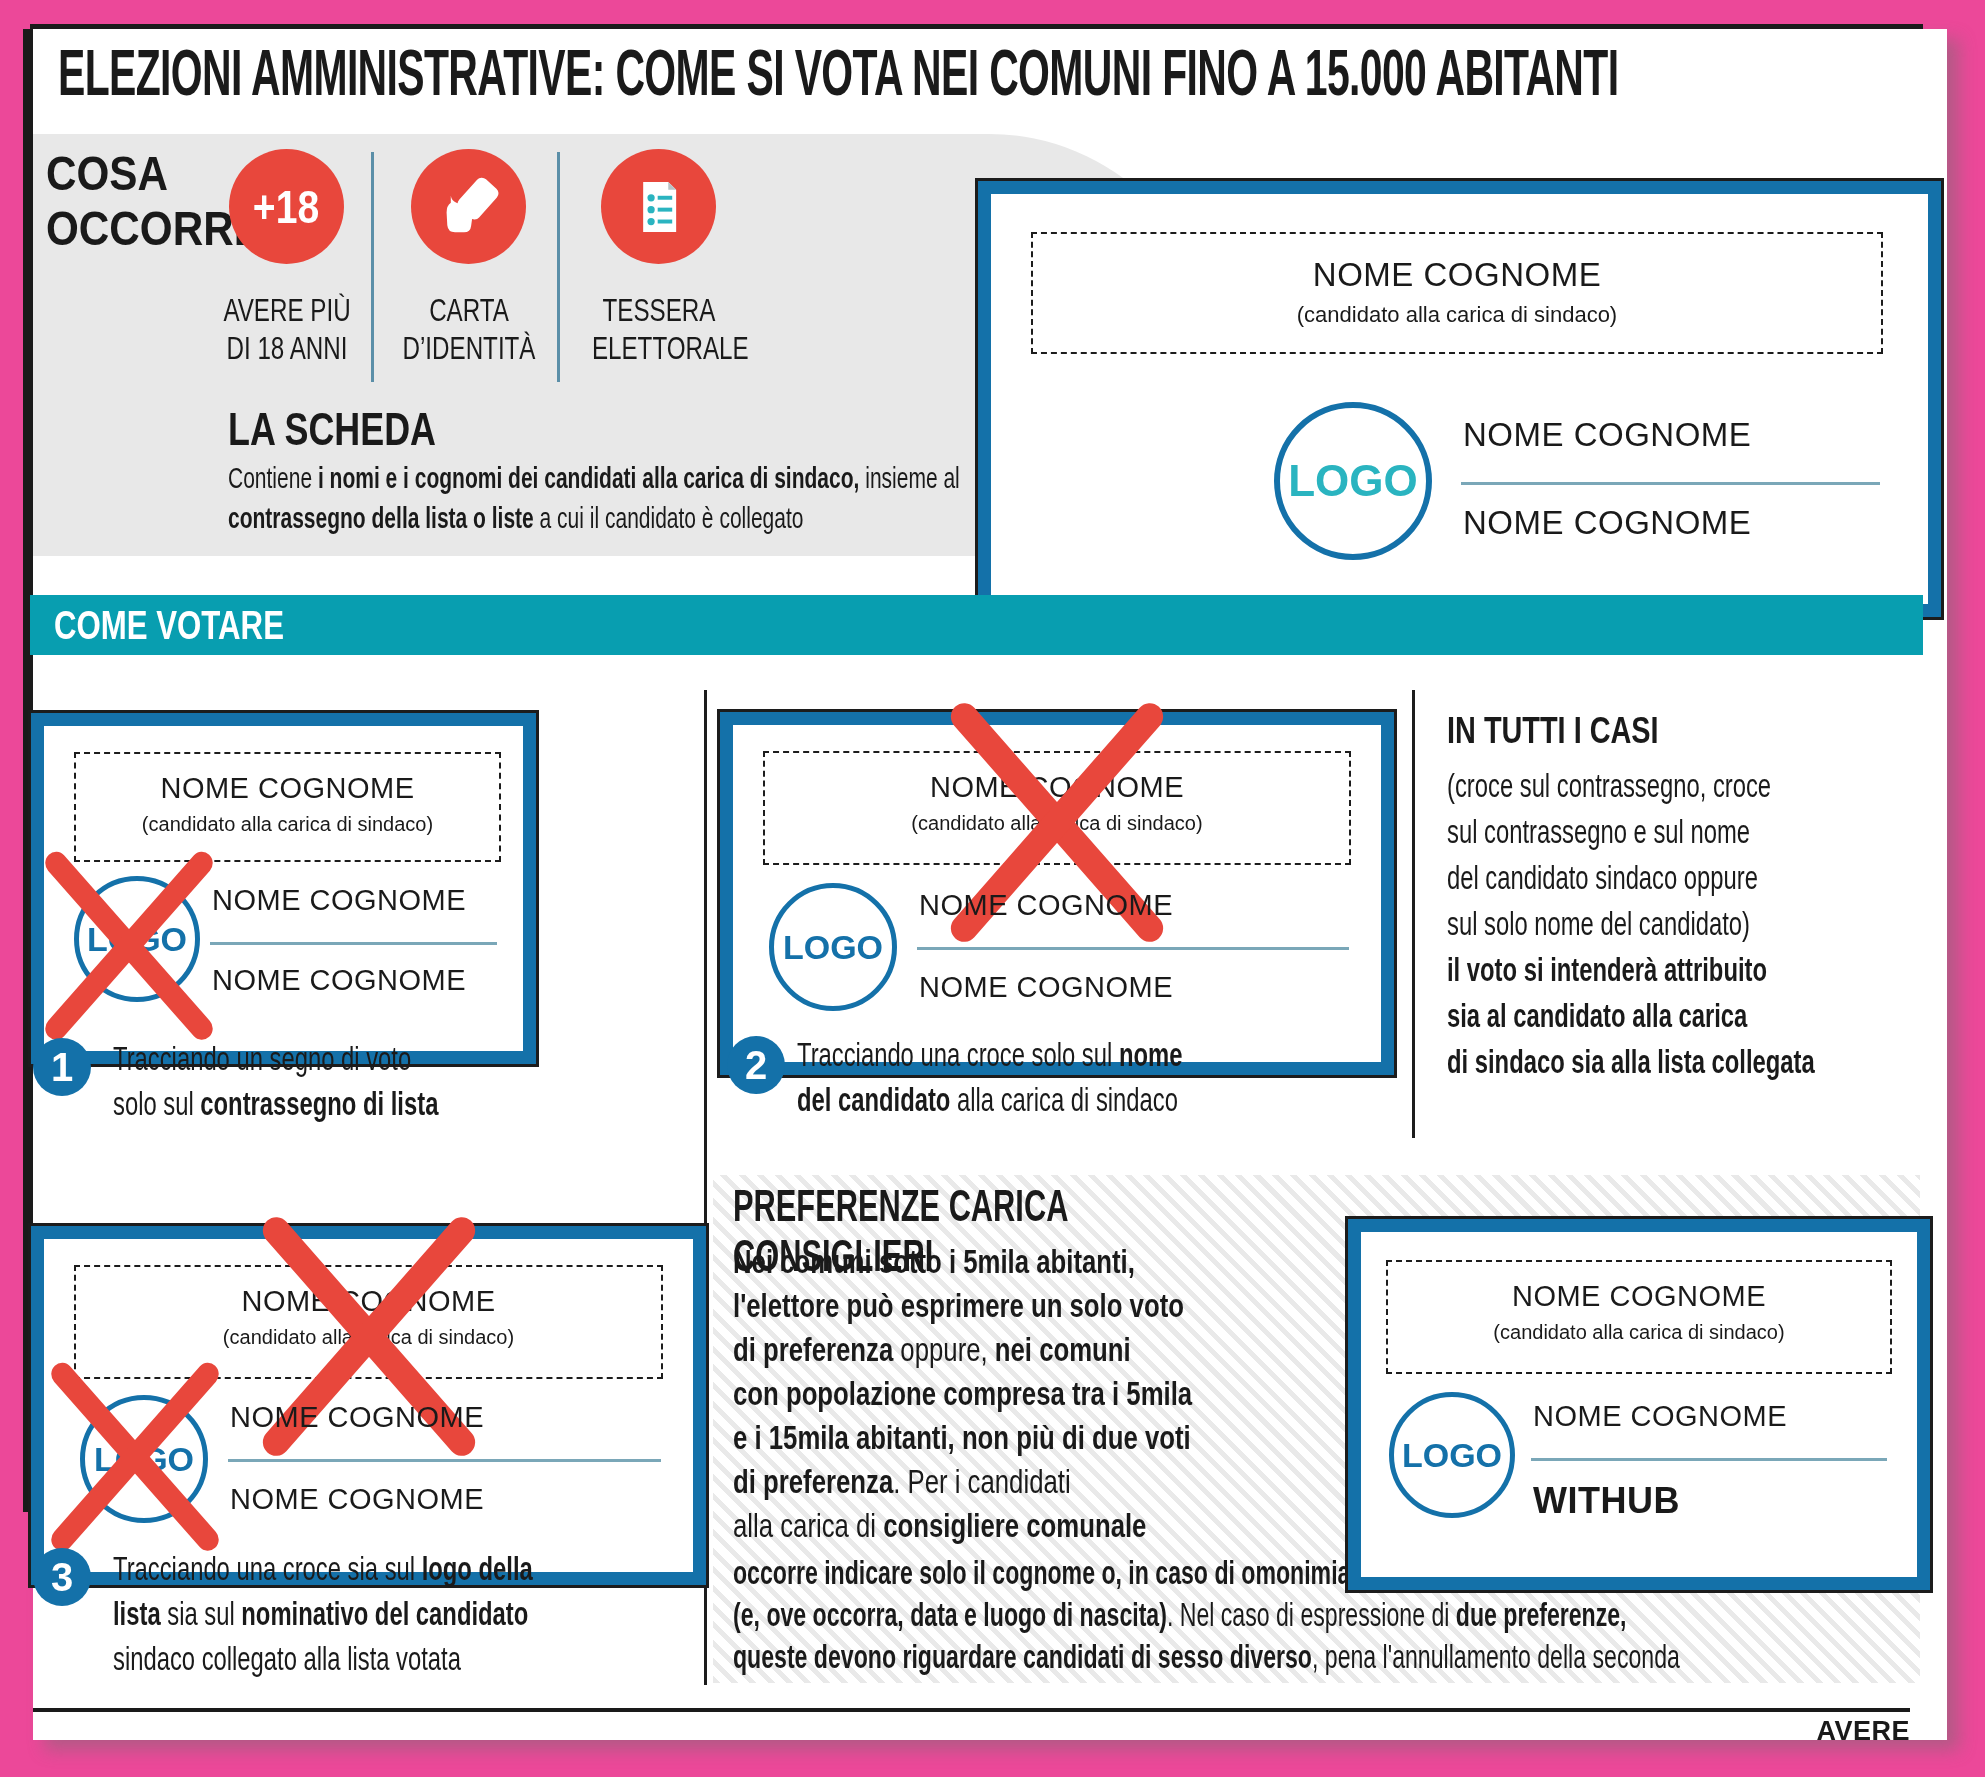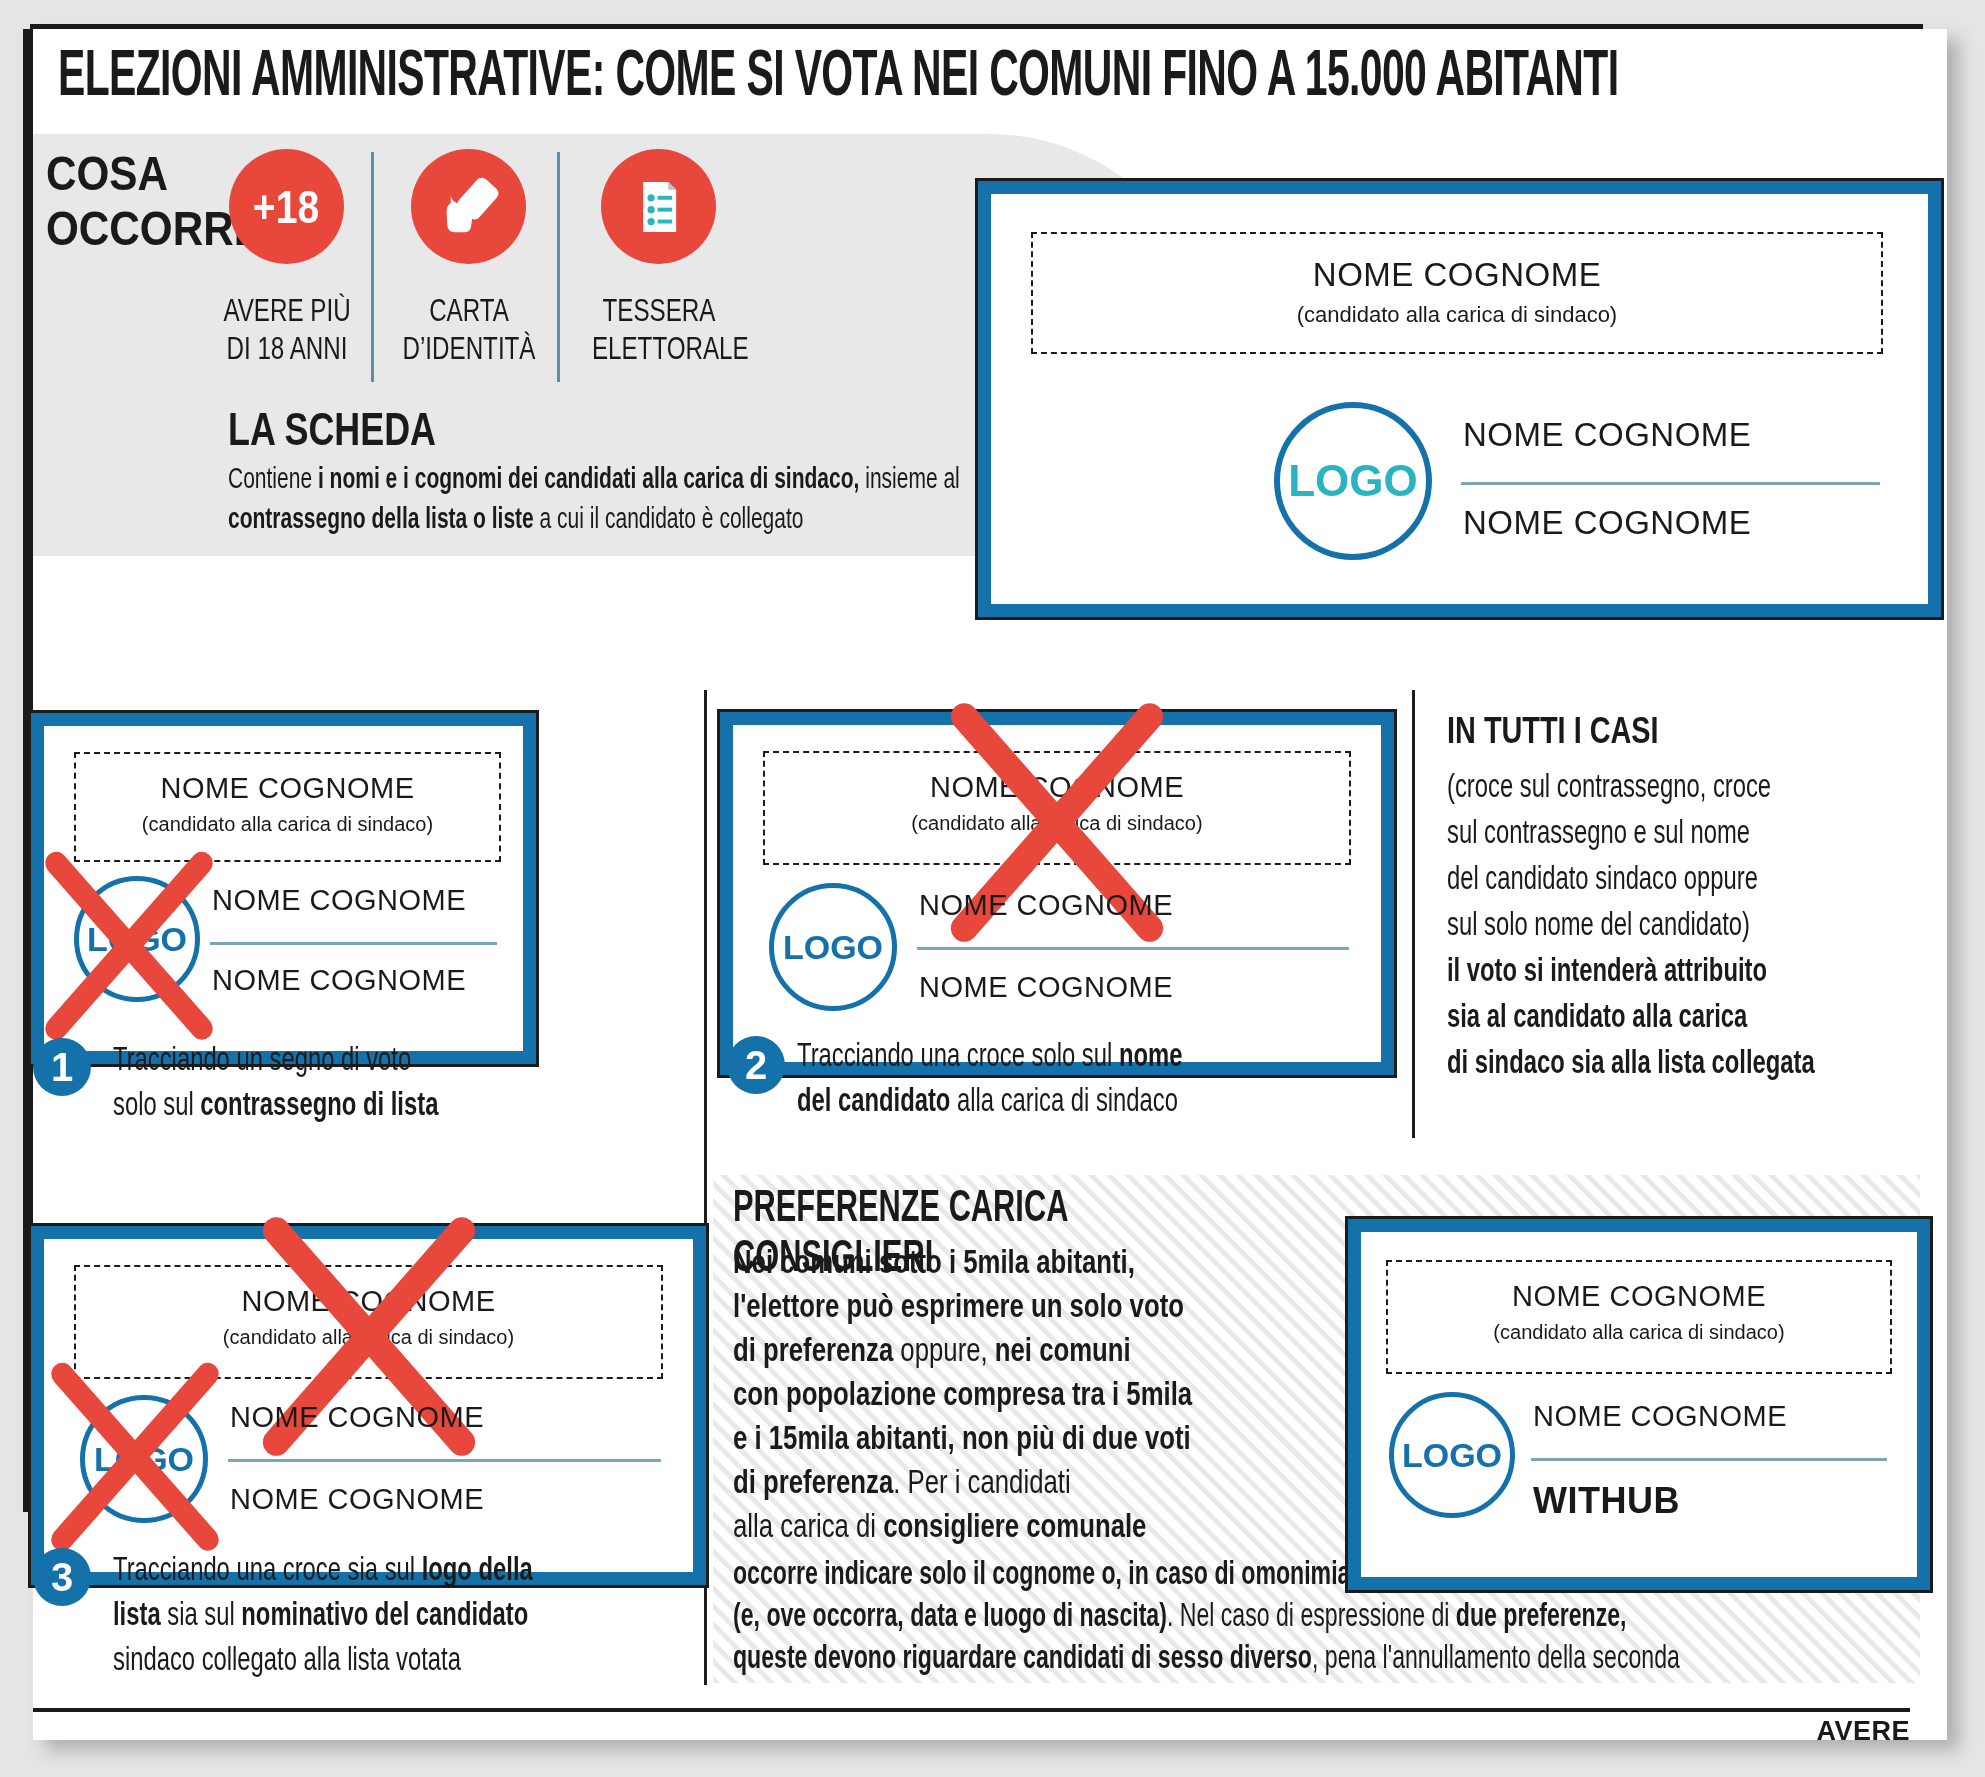--- a/index.html
+++ b/index.html
@@ -1,17 +1,17 @@
 <!DOCTYPE html>
 <html><head>
 <meta charset="utf-8">
 <style>
   html,body{margin:0;padding:0;background:#ffffff;}
   body{font-family:"Liberation Sans","DejaVu Sans",sans-serif;color:#1a1a1a;}
-  .canvas{position:relative;width:1985px;height:1777px;background:#e5e5e5;overflow:hidden;}
+  .canvas{position:relative;width:1985px;height:1777px;background:#ec4899;overflow:hidden;}
   .abs{position:absolute;}
   .page{position:absolute;left:33px;top:29px;width:1914px;height:1711px;background:#ffffff;
         box-shadow:12px 10px 16px rgba(110,110,110,.45);}
   .topline{position:absolute;left:30px;top:24px;width:1893px;height:5px;background:#1a1a1a;}
   .leftbar{position:absolute;left:23px;top:29px;width:10px;height:1483px;background:#1a1a1a;}
   
   .cnd{transform:scaleX(.70);transform-origin:0 0;white-space:pre-line;}
   .cnd78{transform:scaleX(.78);transform-origin:0 0;white-space:pre-line;}
   .cndc{transform:scaleX(.78);transform-origin:50% 50%;white-space:pre-line;}
   .b{font-weight:bold;}
@@ -165,20 +165,23 @@
       <div class="cand-sub">(candidato alla carica di sindaco)</div>
     </div>
     <div class="logo-circle">
         <span>LOGO</span>
       </div>
     <div class="lname name1">NOME COGNOME</div>
     <div class="sepline"></div>
     <div class="lname name2">NOME COGNOME</div>
   </div>
 
+  <div class="abs tealband">
+    <span class="txt">COME VOTARE</span>
+  </div>
 
   <div class="abs divider" style="left:704px;top:690px;height:995px;"></div>
   <div class="abs divider" style="left:1412px;top:690px;height:448px;"></div>
 
   <div class="bcard c1">
     <div class="dashed">
       <div class="cand-name">NOME COGNOME</div>
       <div class="cand-sub">(candidato alla carica di sindaco)</div>
     </div>
     <div class="logo-circle">

